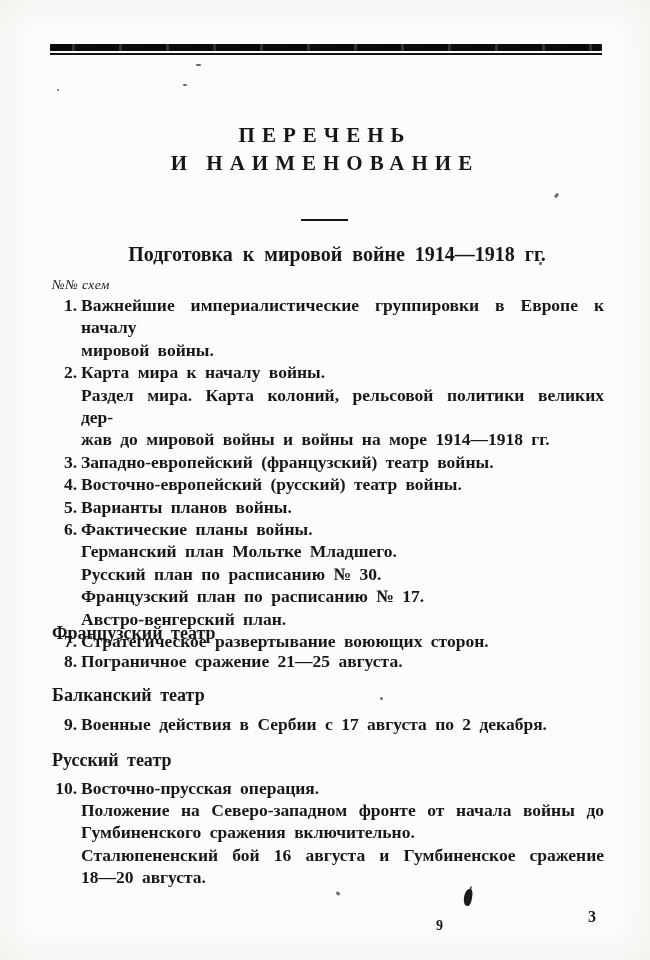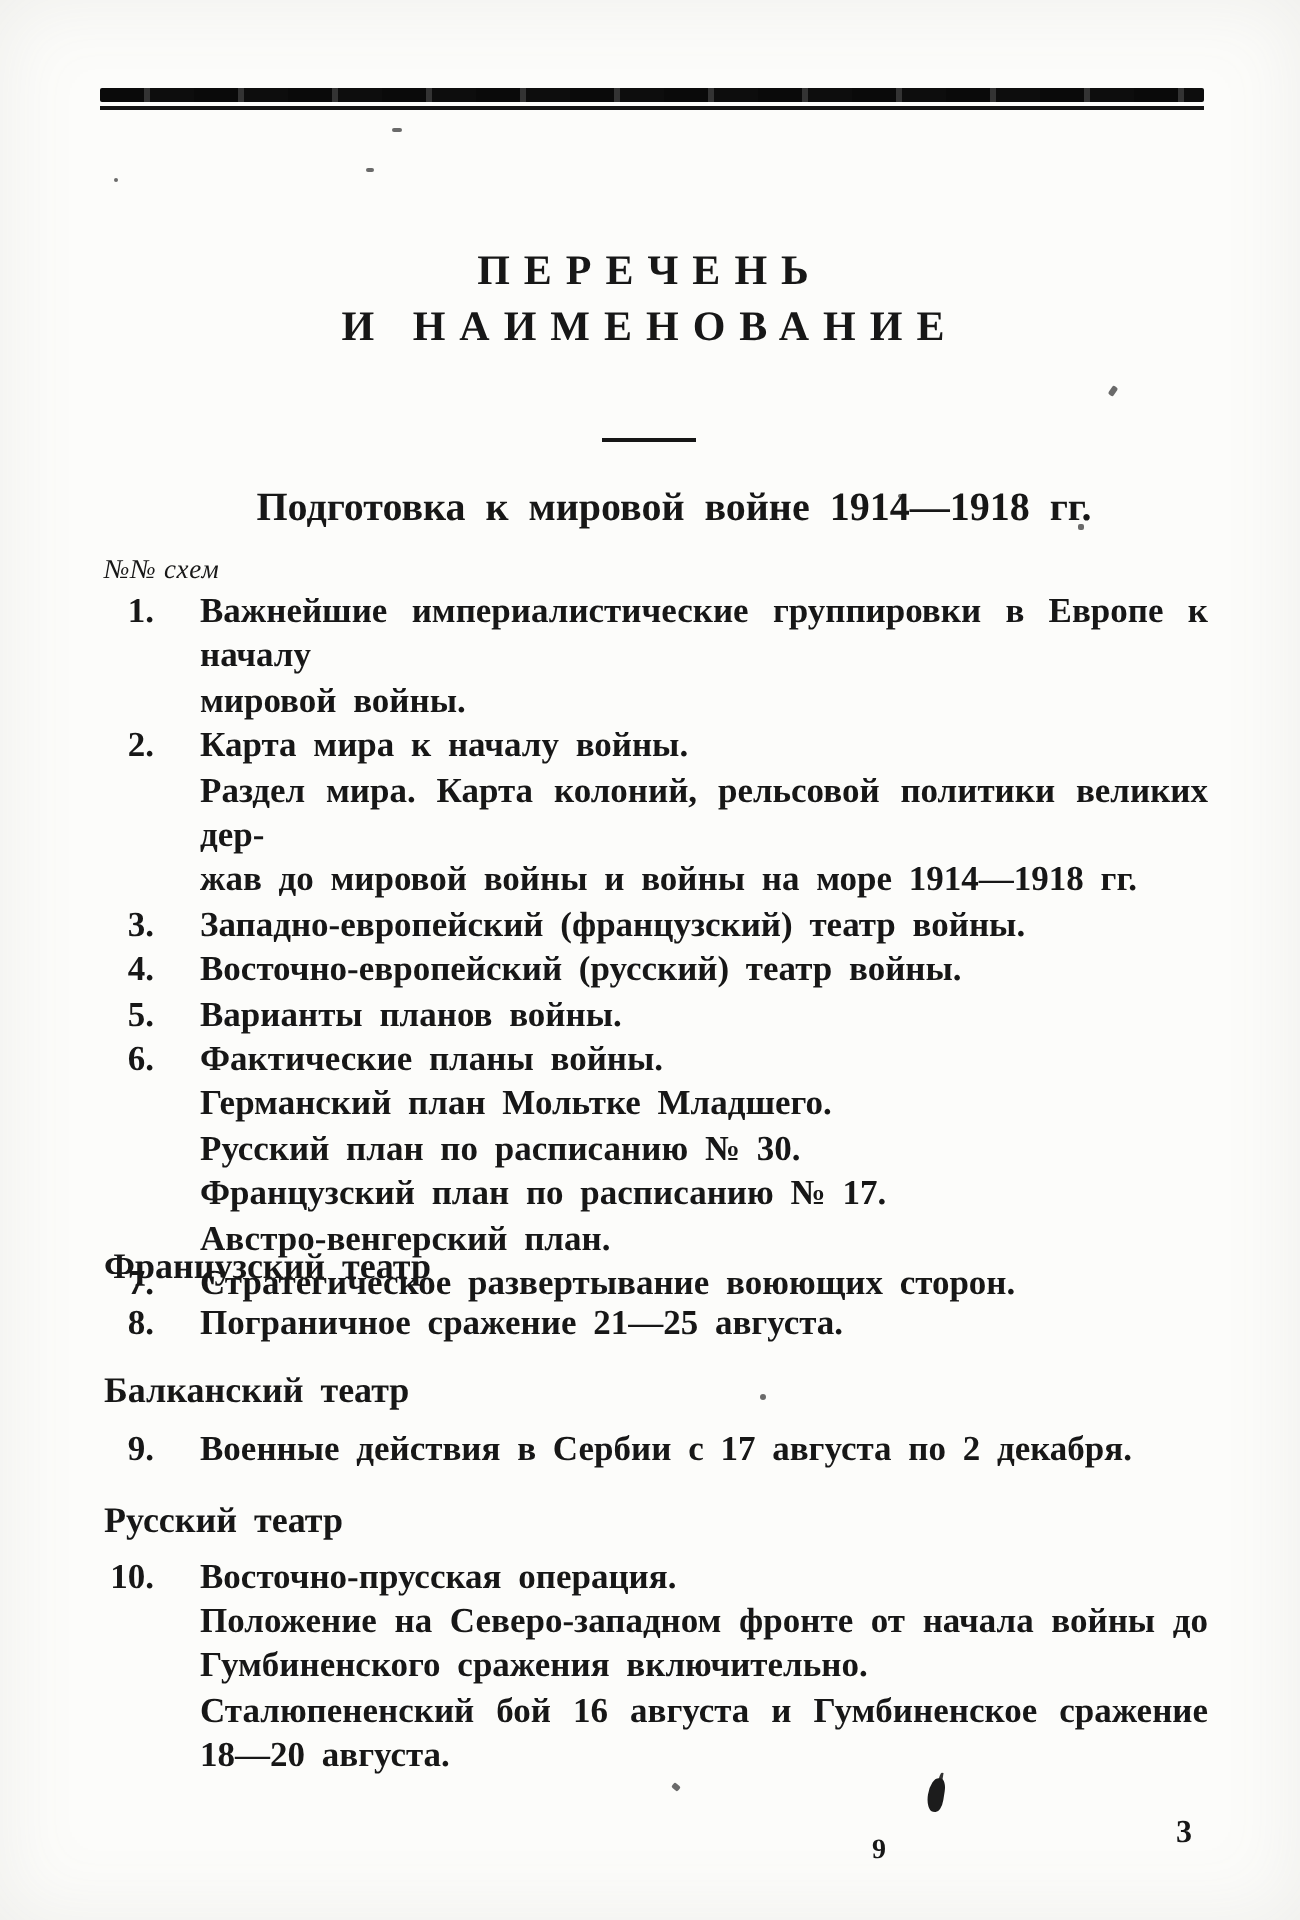--- a/index.html
+++ b/index.html
@@ -46,21 +46,21 @@
     font-style:italic; font-size:13.5px; letter-spacing:0.4px;
   }
 
   
   .list1 {
     position:absolute; top:294px; left:46px; width:558px;
     font-size:17.5px; font-weight:bold; line-height:22.4px; word-spacing:4px;
   }
   .row { display:flex; align-items:baseline; }
   .num { flex:0 0 31px; text-align:right; }
-  .txt { flex:1 1 auto; margin-left:23px; }
+  .txt { flex:1 1 auto; margin-left:4px; }
   .txt.j { text-align:justify; text-align-last:justify; }
 
   
   .campaign {
     position:absolute; top:622px; left:46px; width:558px;
     font-size:17.5px; font-weight:bold; line-height:22.2px; word-spacing:4px;
   }
   .campaign .h2 {
     text-align:center; font-size:20px; word-spacing:5px;
     line-height:24px; margin:0 0 7px 0;

